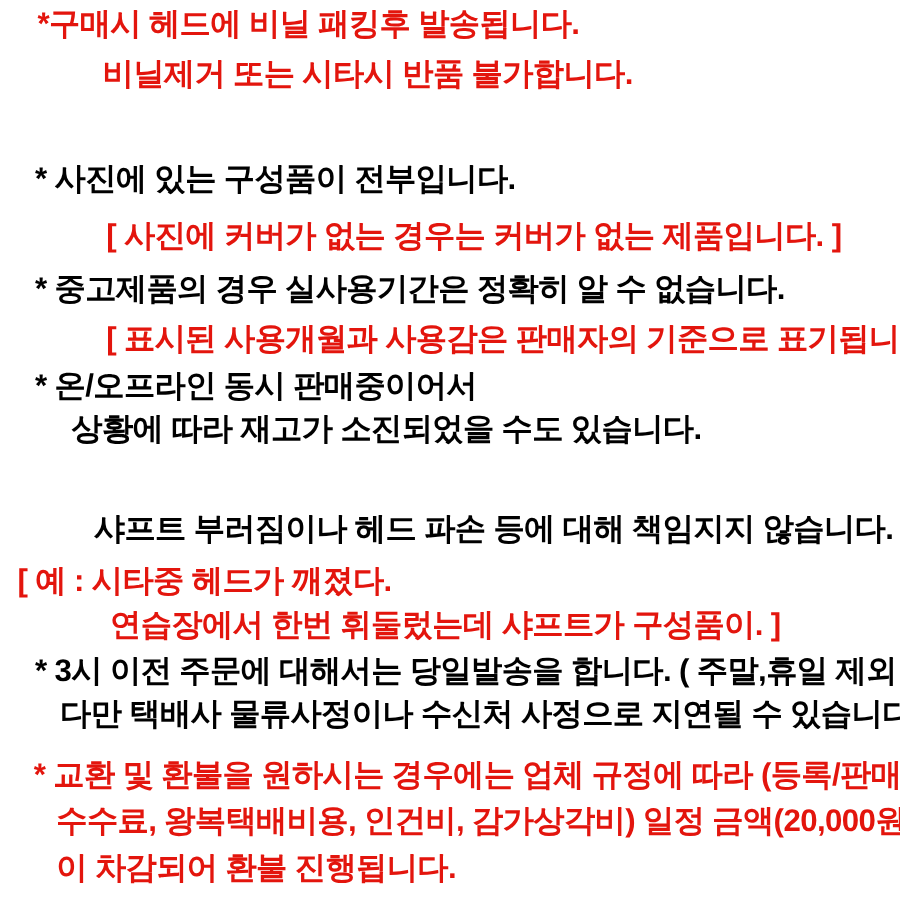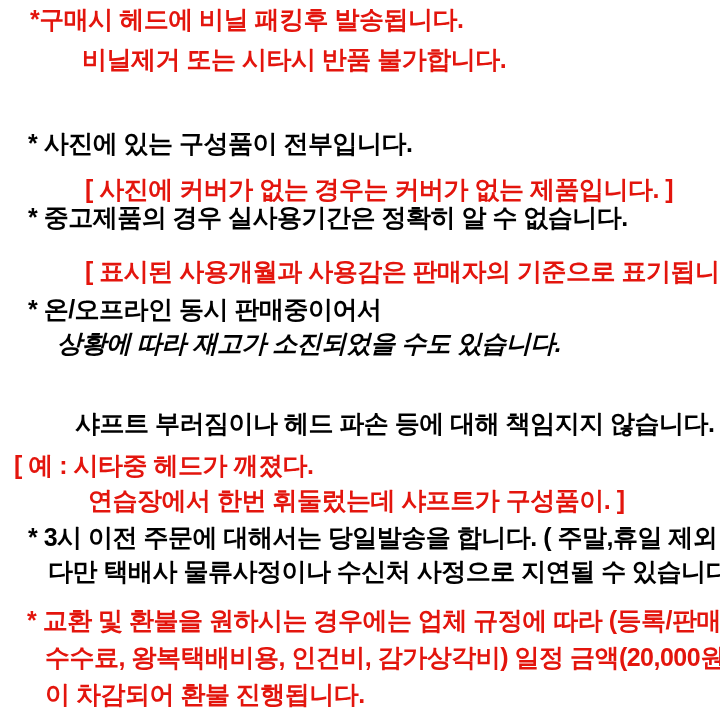--- a/index.html
+++ b/index.html
@@ -28,24 +28,24 @@
   .line.black { color: var(--black, #000000); }
 </style>
 </head>
 <body>
 
 <div class="page">
   <p class="line red" style="top:6px;  left:30px;">*구매시 헤드에 비닐 패킹후 발송됩니다.</p>
   <p class="line red" style="top:46px;  left:42px;margin-left:40px;">비닐제거 또는 시타시 반품 불가합니다.</p>
   <p class="line red" style="top:176px; left:85px;">[ 사진에 커버가 없는 경우는 커버가 없는 제품입니다. ]</p>
   <p class="line black" style="top:130px; left:28px;">* 사진에 있는 구성품이 전부입니다.</p>
-  <p class="line black" style="top:204px; left:28px;">* 중고제품의 경우 실사용기간은 정확히 알 수 없습니다.</p>
+  <p class="line black" style="top:218px; left:28px;">* 중고제품의 경우 실사용기간은 정확히 알 수 없습니다.</p>
   <p class="line red" style="top:258px; left:85px;">[ 표시된 사용개월과 사용감은 판매자의 기준으로 표기됩니다.]</p>
   <p class="line black" style="top:296px; left:28px;text-align:right;">* 온/오프라인 동시 판매중이어서</p>
-  <p class="line black" style="top:330px; left:57px;font-style:italic;">상황에 따라 재고가 소진되었을 수도 있습니다.</p>
+  <p class="line black" style="top:330px; left:57px;">상황에 따라 재고가 소진되었을 수도 있습니다.</p>
   <p class="line black" style="top:410px; left:75px;">샤프트 부러짐이나 헤드 파손 등에 대해 책임지지 않습니다.</p>
   <p class="line red" style="top:452px; left:14px;">[ 예 : 시타중 헤드가 깨졌다.</p>
   <p class="line red" style="top:487px; left:88px;">연습장에서 한번 휘둘렀는데 샤프트가 구성품이. ]</p>
   <p class="line black" style="top:524px; left:28px;">* 3시 이전 주문에 대해서는 당일발송을 합니다. ( 주말,휴일 제외 )</p>
   <p class="line black" style="top:558px; left:48px;">다만 택배사 물류사정이나 수신처 사정으로 지연될 수 있습니다.</p>
   <p class="line red" style="top:607px; left:27px;">* 교환 및 환불을 원하시는 경우에는 업체 규정에 따라 (등록/판매</p>
   <p class="line red" style="top:644px; left:45px;">수수료, 왕복택배비용, 인건비, 감가상각비) 일정 금액(20,000원)</p>
   <p class="line red" style="top:681px; left:45px;">이 차감되어 환불 진행됩니다.</p>
 </div>
 

